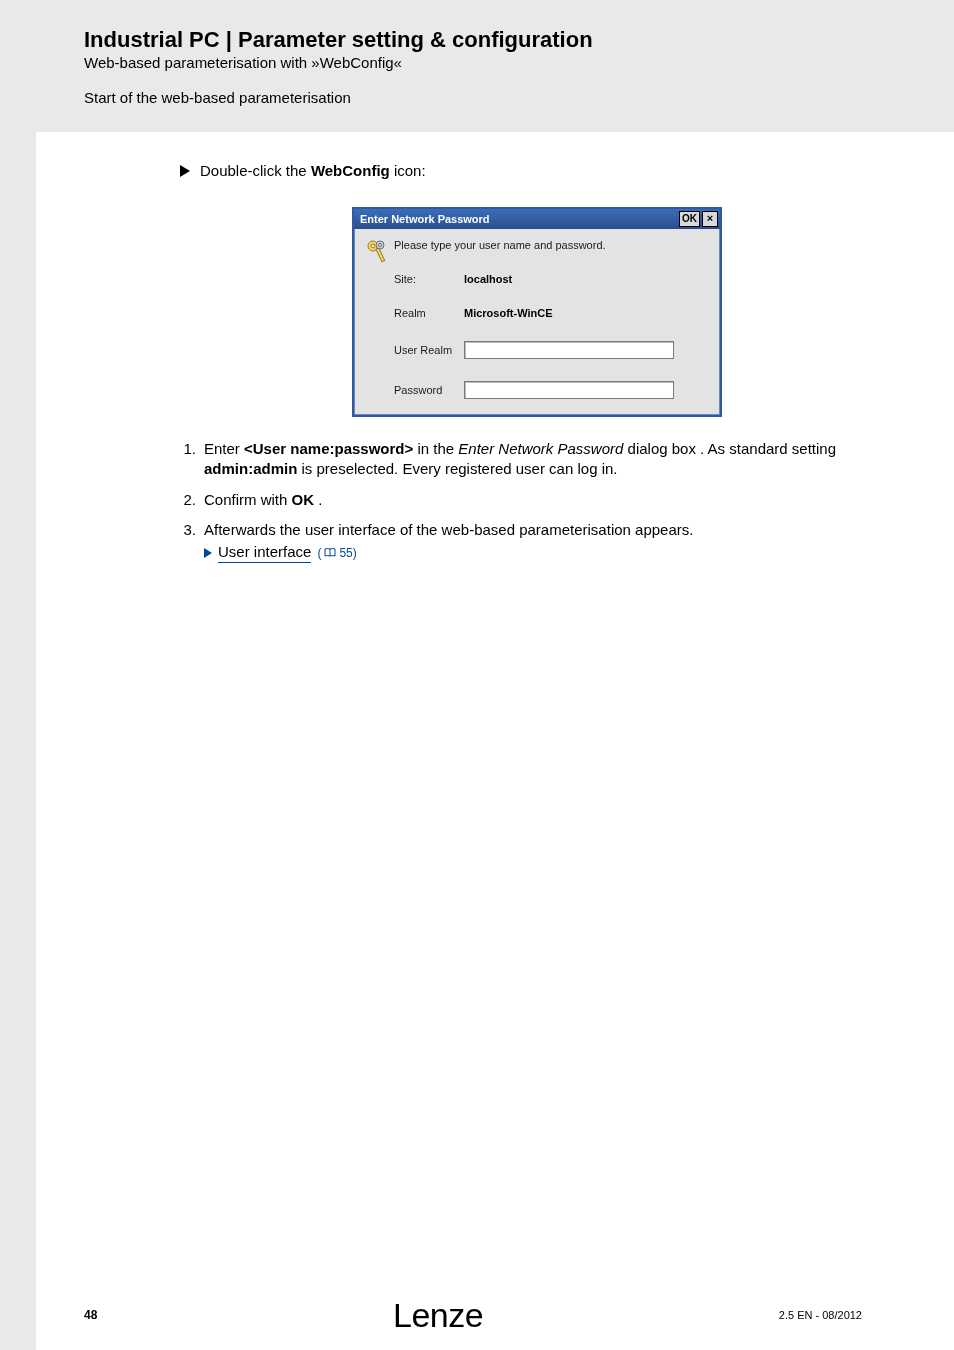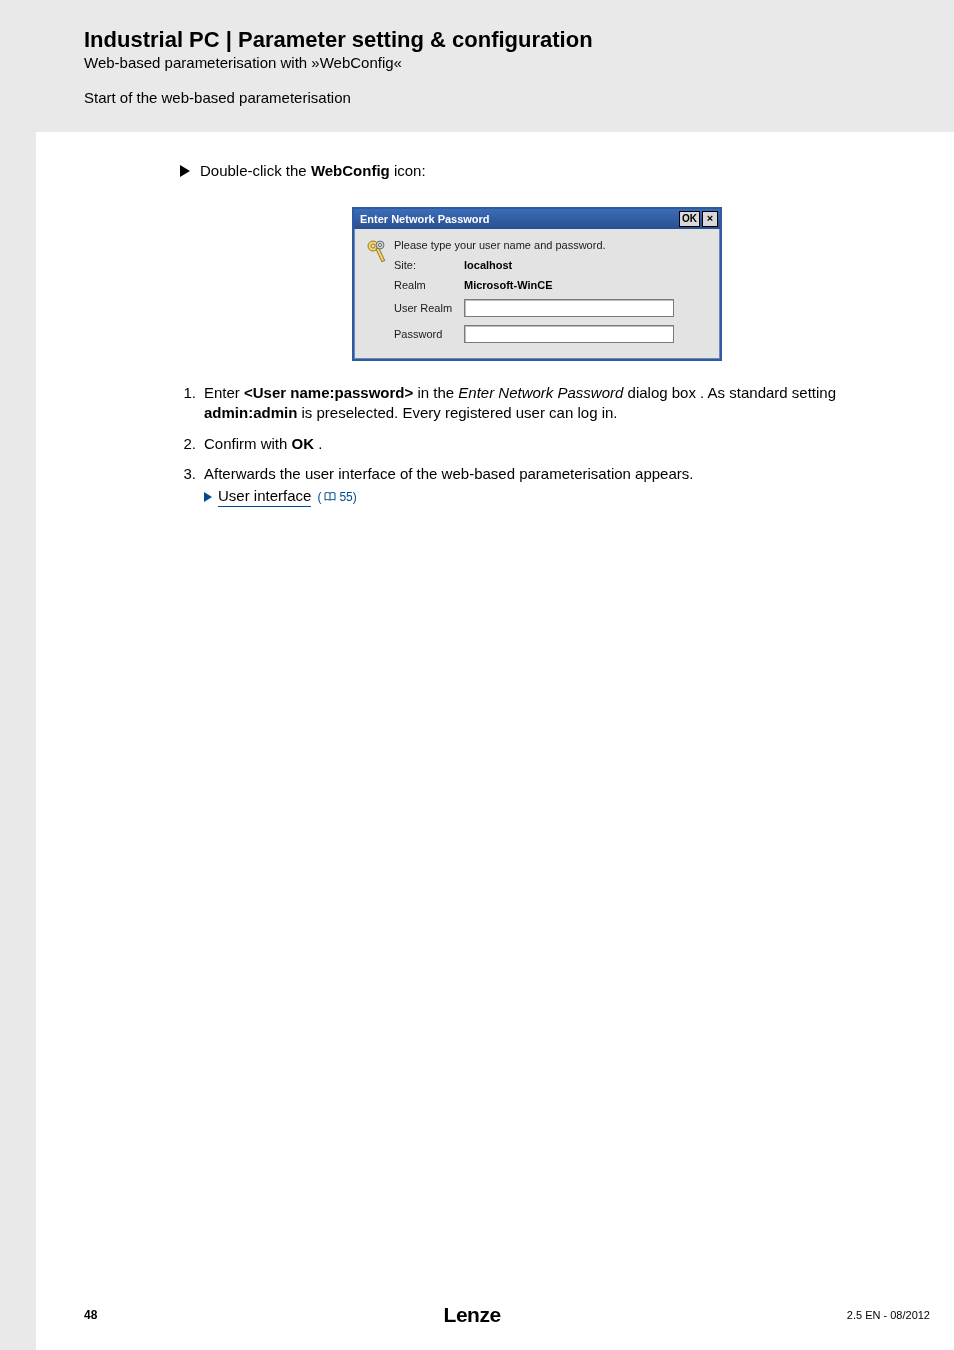--- a/index.html
+++ b/index.html
@@ -72,21 +72,21 @@
     width: 16px;
     line-height: 13px;
     text-align: center;
   }
   .dlg-body {
     padding: 10px 12px 16px 12px;
     font-size: 11px;
     color: #1a1a1a;
     display: grid;
     grid-template-columns: 28px 70px 1fr;
-    row-gap: 8px;
+    row-gap: 22px;
     align-items: center;
   }
   .dlg-body .keys {
     grid-row: 1 / span 2;
     align-self: start;
     width: 24px; height: 28px;
   }
   .dlg-body .prompt { grid-column: 2 / span 2; }
   .dlg-body .lbl { grid-column: 2; }
   .dlg-body .val { grid-column: 3; color: #000; font-weight: bold; }
@@ -111,24 +111,24 @@
   .sub-line { margin-top: 2px; display: flex; align-items: center; gap: 6px; padding-left: 0; }
   .sub-line .tri2 { color: #004a8f; }
   .link { color: #000000; text-decoration: none; border-bottom: 1px solid #004a8f; }
   .ref { font-size: 12px; color: #004a8f; display: inline-flex; align-items: center; gap: 3px; }
   .book svg { display:block; }
   
   .footer {
     position: absolute;
     left: 36px; right: 0; bottom: 0; height: 70px;
     display: flex; align-items: center; justify-content: space-between;
-    padding: 0 24px 0 48px;
+    padding: 0 92px 0 48px;
   }
   .footer .pg { font-size: 12px; font-weight: 700; }
-  .footer .brand { font-size: 21px; font-weight: 700; letter-spacing: -0.5px; }
+  .footer .brand { font-size: 34px; font-weight: 400; letter-spacing: -0.5px; }
   .footer .meta { font-size: 11px; }
 </style>
 </head>
 <body>
 
 <div class="page">
   <div class="left-bar"></div>
 
   <div class="header">
     <h1>Industrial PC | Parameter setting &amp; configuration</h1>

